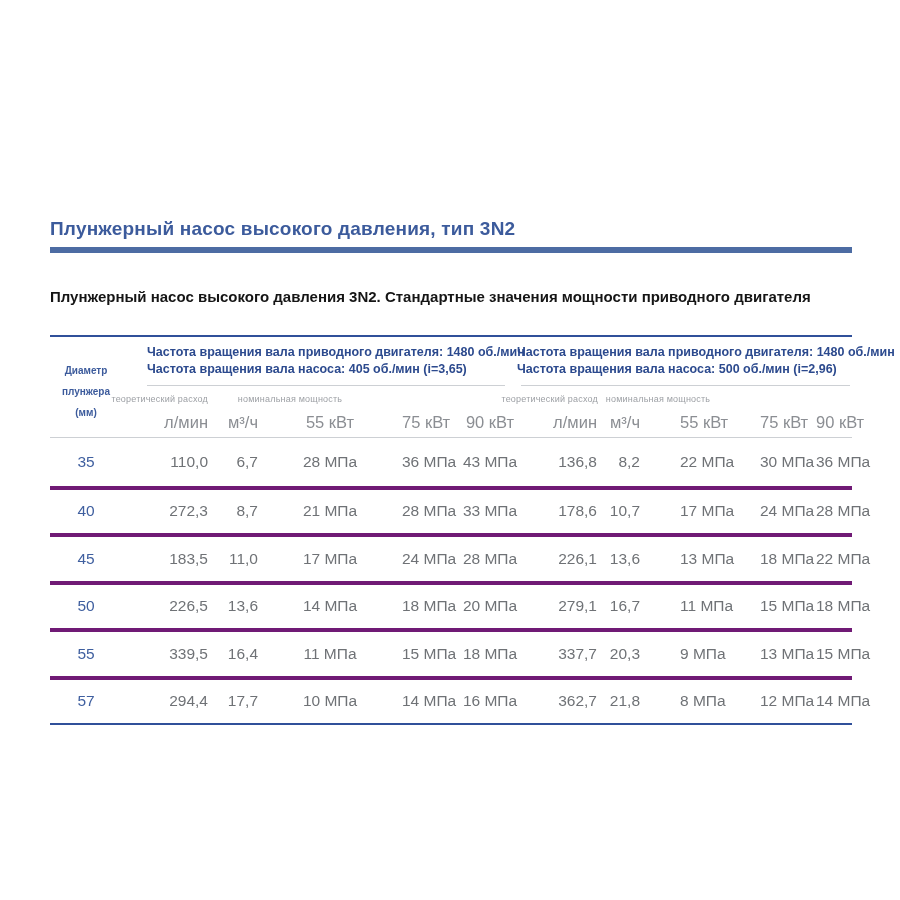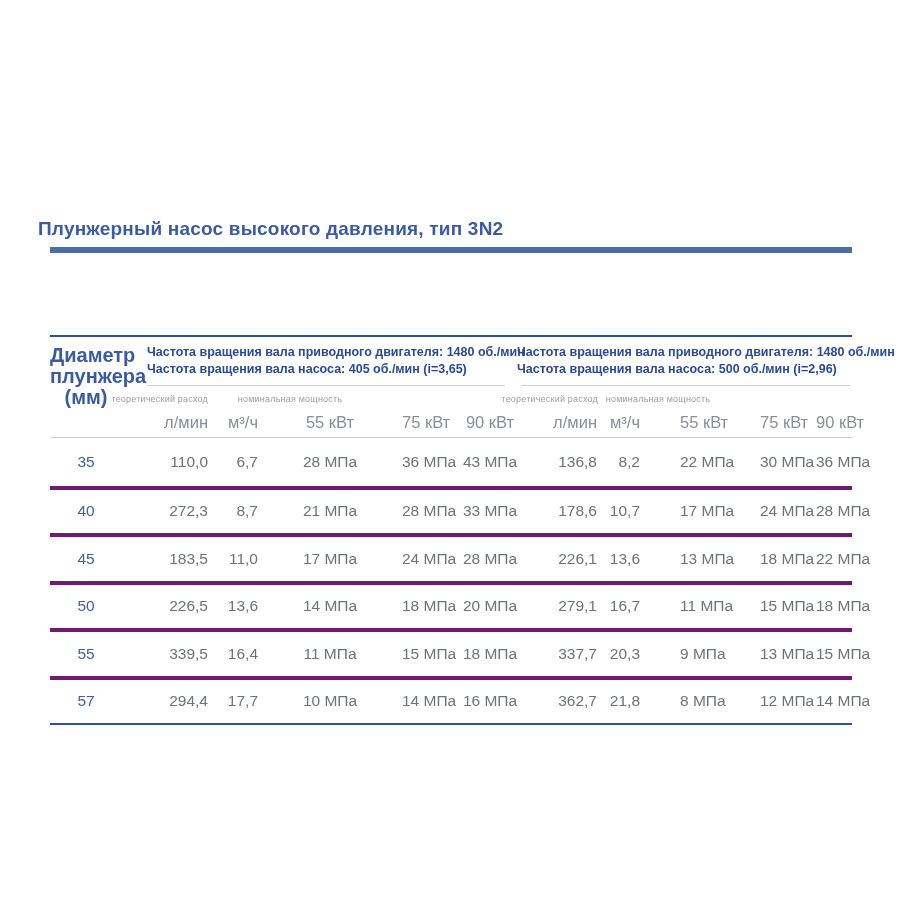--- a/index.html
+++ b/index.html
@@ -6,21 +6,21 @@
   html, body { background: #ffffff; }
   body {
     width: 900px; height: 900px;
     position: relative;
     font-family: "Liberation Sans", "DejaVu Sans", sans-serif;
     overflow: hidden;
   }
   .page { position: absolute; inset: 0; background: #fff; }
 
   .title {
-    position: absolute; left: 38px; top: 218px;
+    position: absolute; left: 50px; top: 218px;
     font-size: 19px; font-weight: bold; color: #3c5b9c;
     letter-spacing: 0.2px; white-space: nowrap;
   }
   .title-bar {
     position: absolute; left: 50px; top: 247px;
     width: 802px; height: 6px; background: #4d6ca3;
   }
   .subtitle {
     position: absolute; left: 50px; top: 288px;
     font-size: 15px; font-weight: bold; color: #151515;
@@ -29,23 +29,23 @@
 
   .ptable {
     position: absolute; left: 50px; top: 335px; width: 802px;
     border-top: 2px solid #30509a;
     border-bottom: 2px solid #30509a;
   }
 
   .thead { position: relative; height: 101px; border-bottom: 1px solid #cdd0d4; }
 
   .dia-head {
-    position: absolute; left: 0; top: 8px; width: 72px;
+    position: absolute; left: 0; top: 23px; width: 72px;
     text-align: center; color: #3c5b9c; font-weight: bold;
-    font-size: 20px; line-height: 21px;
+    font-size: 10px; line-height: 21px;
   }
   .grp {
     position: absolute; top: 7px;
     font-size: 12.5px; font-weight: bold; color: #2c4a8e;
     line-height: 16.5px; white-space: nowrap;
   }
   .grp.g1 { left: 97px; }
   .grp.g2 { left: 467px; }
   .grp-line { position: absolute; top: 48px; height: 1px; background: #cdd0d4; }
   .grp-line.l1 { left: 97px; width: 358px; }
@@ -77,20 +77,21 @@
   .c.ctr { text-align: center; padding-left: 40px; }
   .c.dia { text-align: center; color: #3f5f9f; }
 </style>
 </head>
 <body>
 
 <div class="page">
 
   <div class="title">Плунжерный насос высокого давления, тип 3N2</div>
   <div class="title-bar"></div>
+  <div class="subtitle">Плунжерный насос высокого давления 3N2. Стандартные значения мощности приводного двигателя</div>
 
   <div class="ptable">
 
     <div class="thead">
 
       <div class="dia-head">
         <div>Диаметр</div>
         <div>плунжера</div>
         <div>(мм)</div>
       </div>

